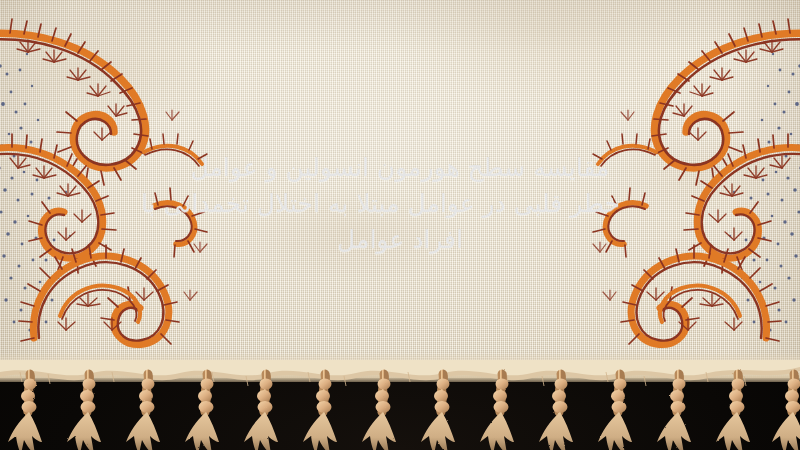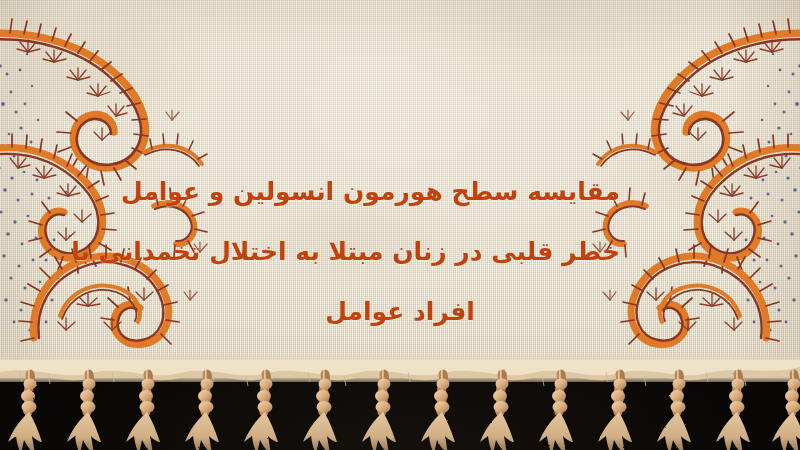--- a/index.html
+++ b/index.html
@@ -99,26 +99,25 @@
     position: absolute;
     left: 180px;
     top: 150px;
     width: 440px;
     text-align: center;
     direction: rtl;
   }
   .title-line {
     font-size: 25px;
     line-height: 36px;
-    font-weight: bold;
-    color: #c2410c;
+    font-weight: normal;
+    color: #e5e5e5;
     letter-spacing: 0px;
     white-space: nowrap;
     text-shadow: 0 1px 0 rgba(255,255,250,.35);
-    margin-top: 24px;
   }
 
   
   .fringe {
     position: absolute;
     left: 0;
     top: 360px;
     width: 800px;
     height: 90px;
     pointer-events: none;
@@ -728,21 +727,21 @@
               <line x1="196" y1="300" x2="196" y2="290"></line>
               <line x1="196" y1="300" x2="203" y2="292"></line>
             </g>
         </g>
       </g>
     </svg>
   </div>
 
   <div class="title-block">
     <div class="title-line">مقایسه سطح هورمون انسولین و عوامل</div>
-    <div class="title-line">خطر قلبی در زنان مبتلا به اختلال تخمدانی با</div>
+    <div class="title-line">خطر قلبی در عوامل مبتلا به اختلال تخمدانی با</div>
     <div class="title-line">افراد عوامل</div>
   </div>
 
   <div class="fringe">
     <svg viewBox="0 0 800 90" xmlns="http://www.w3.org/2000/svg" aria-hidden="true">
       <defs>
         <linearGradient id="cordG" x1="0" y1="0" x2="1" y2="0">
           <stop offset="0%" stop-color="#b98b5c"></stop>
           <stop offset="38%" stop-color="#f0ce9f"></stop>
           <stop offset="70%" stop-color="#d8ab79"></stop>

